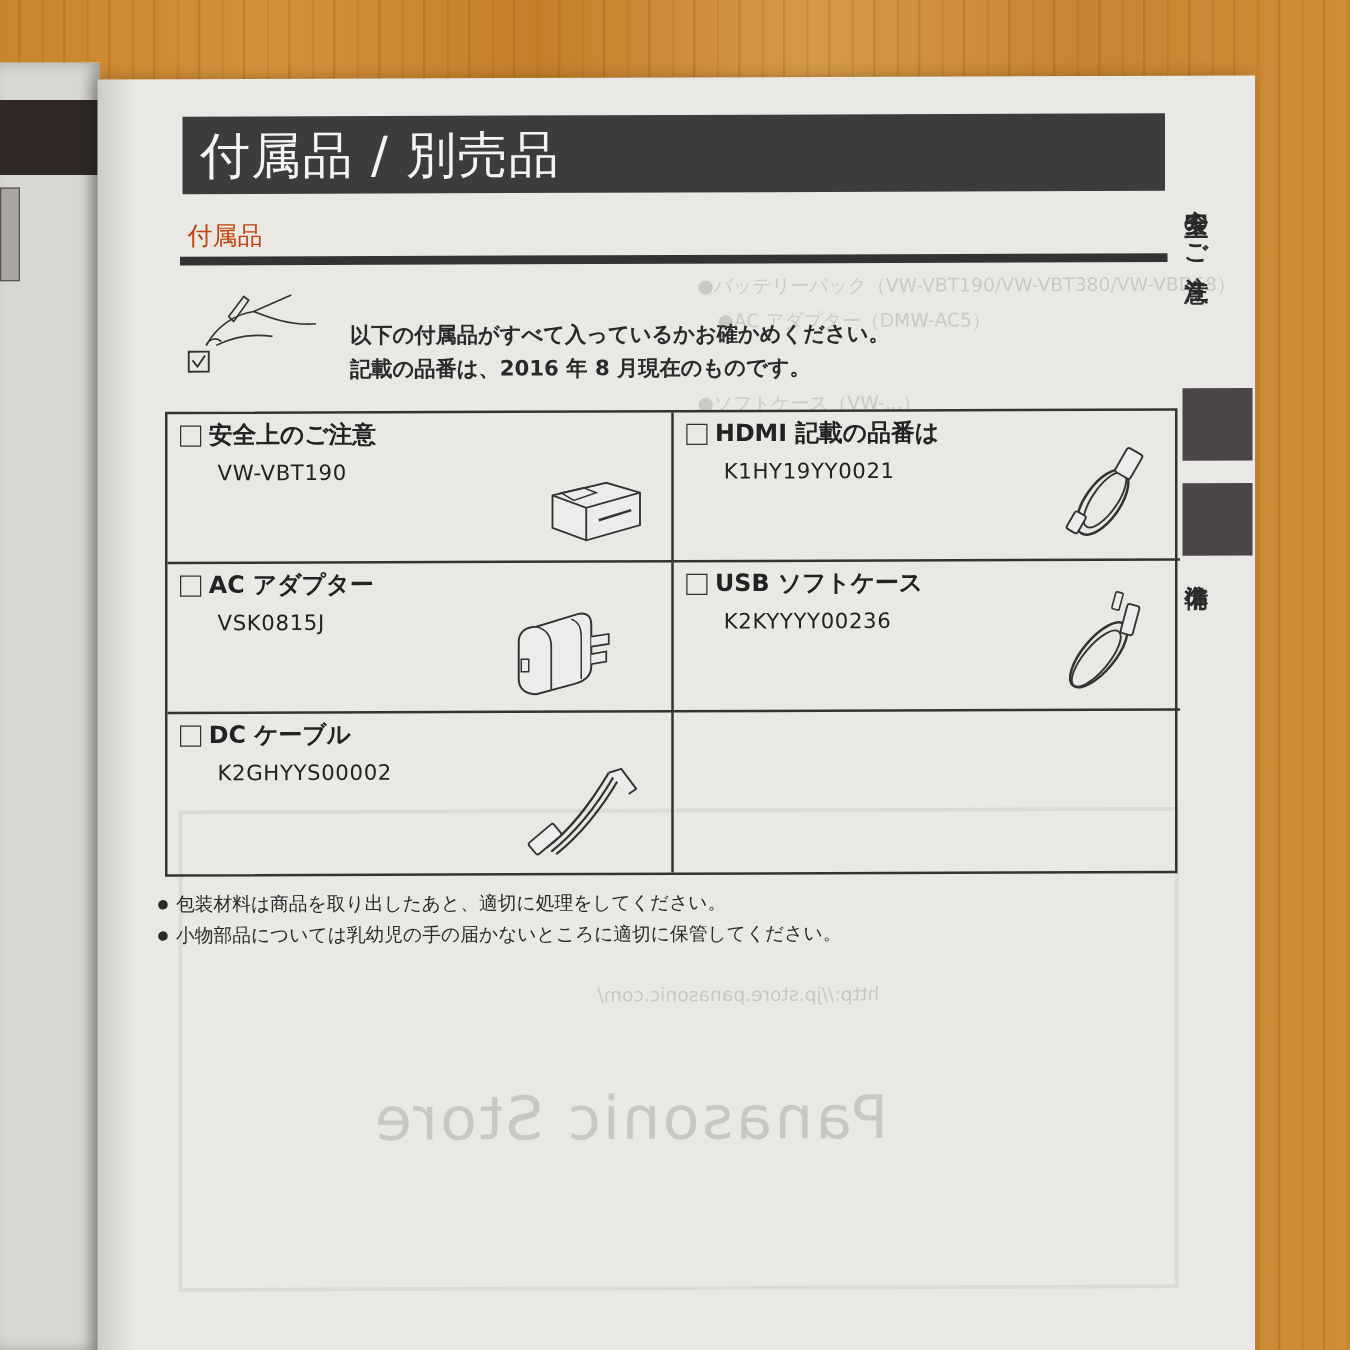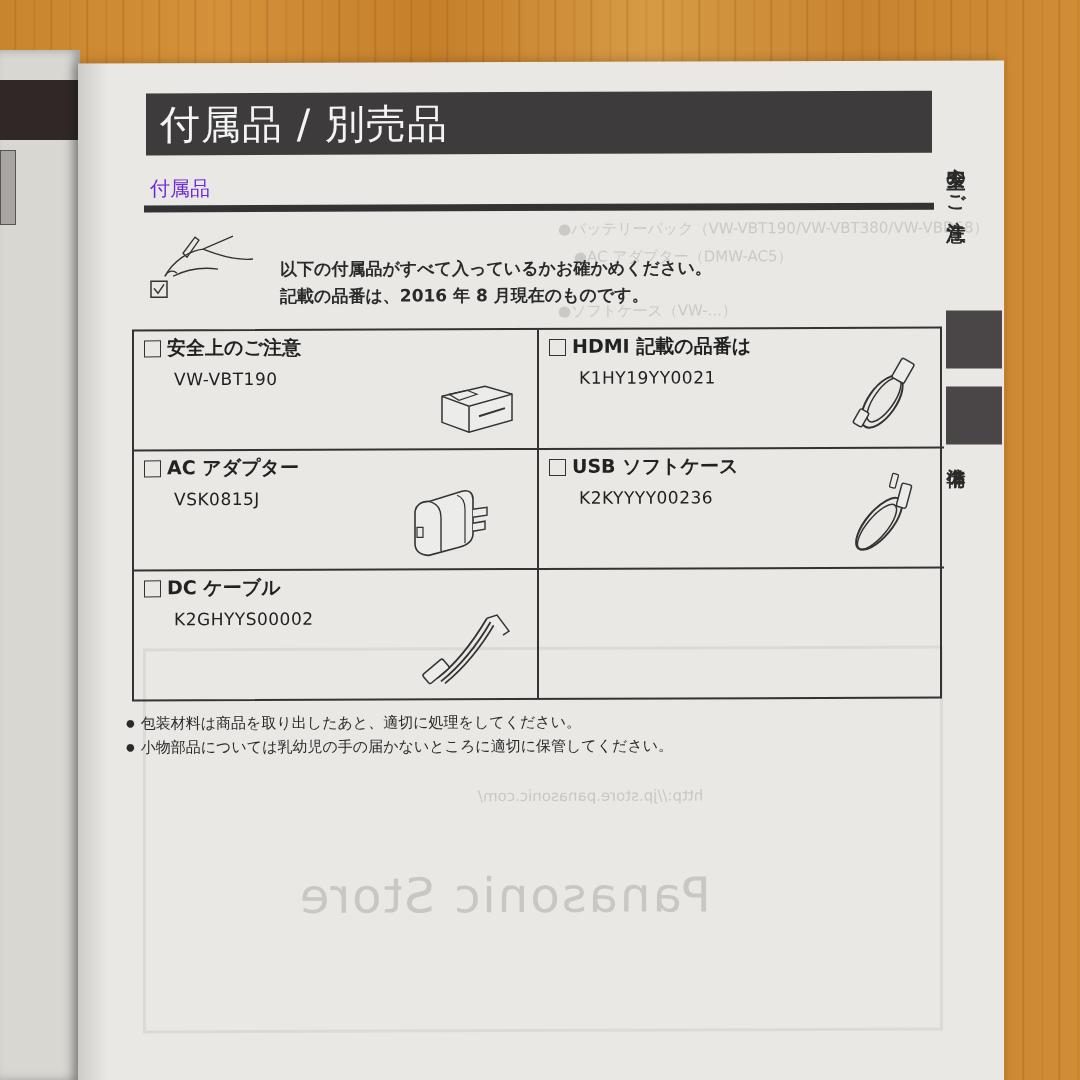--- a/index.html
+++ b/index.html
@@ -41,21 +41,21 @@
   .title-bar {
     position: absolute; left: 68px; top: 30px; width: 786px; height: 62px;
     background: #3e3b3c;
     display: flex; align-items: center; padding-left: 14px;
   }
   .title-bar span { color: #f4f4f4; font-size: 40px; letter-spacing: 1px; }
   .bleed-text {
     position: absolute; color: rgba(90,90,90,0.22); font-size: 15px; white-space: nowrap;
   }
   .section-heading {
-    position: absolute; left: 72px; top: 112px; font-size: 20px; color: #6d28d9;
+    position: absolute; left: 72px; top: 112px; font-size: 20px; color: #c2410c;
   }
   .section-rule {
     position: absolute; left: 66px; top: 142px; width: 790px; height: 7px; background: #333;
   }
   .intro-icon { position: absolute; left: 65px; top: 168px; width: 110px; height: 80px; }
   .intro-text {
     position: absolute; left: 202px; top: 193px; font-size: 17px; line-height: 27px; font-weight: bold; color: #2a2a2a;
   }
   .grid {
     position: absolute; left: 54px; top: 266px; width: 810px;
@@ -106,21 +106,21 @@
 <div class="left-page">
   <div class="lp-bar"></div>
   <div class="lp-box"></div>
 </div>
 
 <div class="page">
   <div class="page-gutter"></div>
 
   <div class="bleed-text" style="left:480px; top:158px;">●バッテリーパック（VW-VBT190/VW-VBT380/VW-VBD58）</div>
   <div class="bleed-text" style="left:496px; top:186px;">●AC アダプター（DMW-AC5）</div>
-  <div class="bleed-text" style="left:480px; top:240px;">●ソフトケース（VW-...）</div>
+  <div class="bleed-text" style="left:480px; top:252px;">●ソフトケース（VW-...）</div>
 
   <div class="title-bar">
     <span>付属品 / 別売品</span>
   </div>
 
   <div class="section-heading">付属品</div>
   <div class="section-rule"></div>
 
   <svg class="intro-icon" viewBox="0 0 110 80">
     <rect x="8" y="50" width="16" height="16" fill="none" stroke="#333" stroke-width="1.5"></rect>

